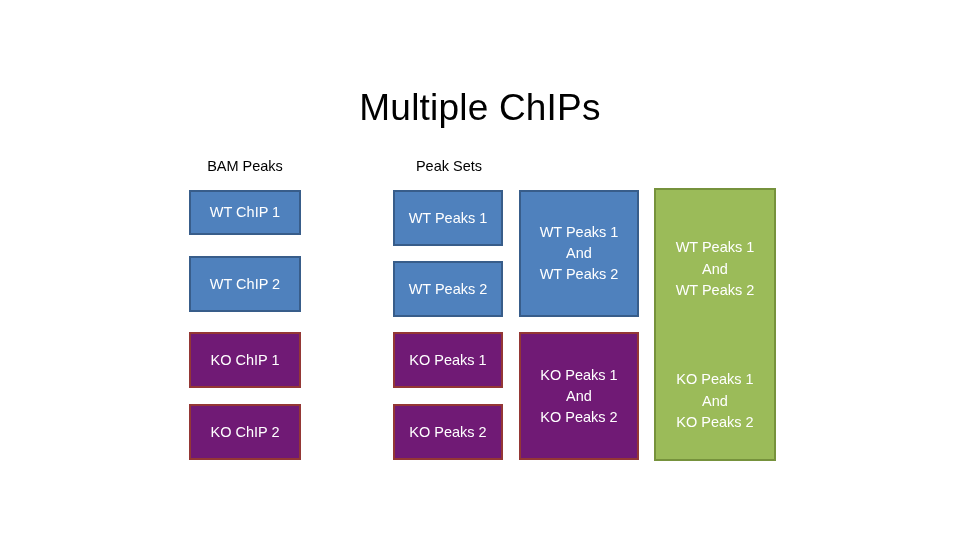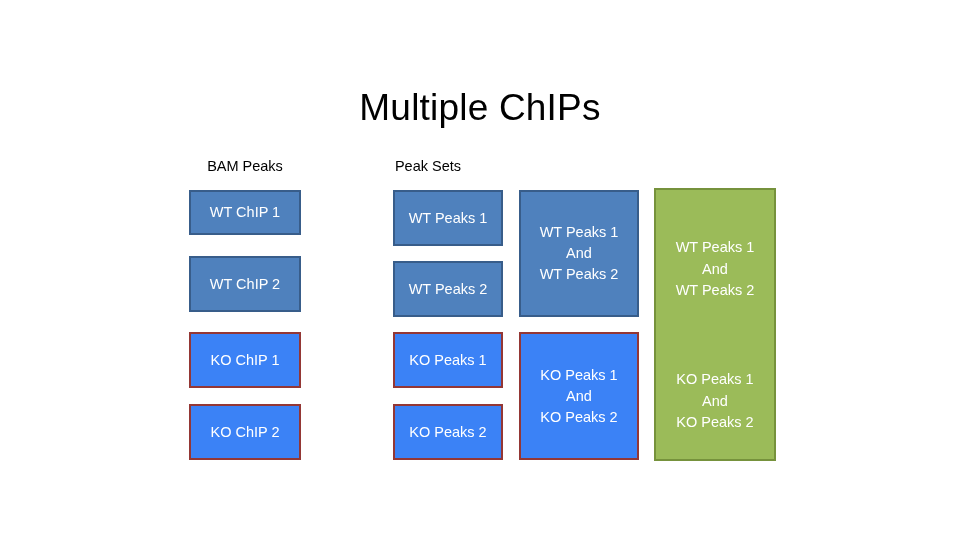--- a/index.html
+++ b/index.html
@@ -34,40 +34,40 @@
   }
   .col-header {
     position: absolute;
     font-size: 14.5px;
     color: #000000;
     text-align: center;
     line-height: 18px;
     white-space: nowrap;
   }
   .hdr-bam  { left: 189px; top: 117px; width: 112px; }
-  .hdr-peak { left: 372px; top: 117px; width: 112px; }
+  .hdr-peak { left: 393px; top: 117px; width: 112px; }
 
   .box {
     position: absolute;
     box-sizing: border-box;
     display: flex;
     align-items: center;
     justify-content: center;
     text-align: center;
     color: #FFFFFF;
     font-size: 14.5px;
     line-height: 21px;
     white-space: pre-line;
   }
   .box.blue {
     background: #4F81BD;
     border: 2px solid #385D8A;
   }
   .box.red {
-    background: #3b82f6;
+    background: #701a75;
     border: 2px solid #943735;
   }
   .box.green {
     background: #9BBB59;
     border: 2px solid #76923C;
   }
 
   
   .b-wt1 { left: 189px; top: 150px;  width: 112px; height: 45px; }
   .b-wt2 { left: 189px; top: 216px;  width: 112px; height: 56px; }

